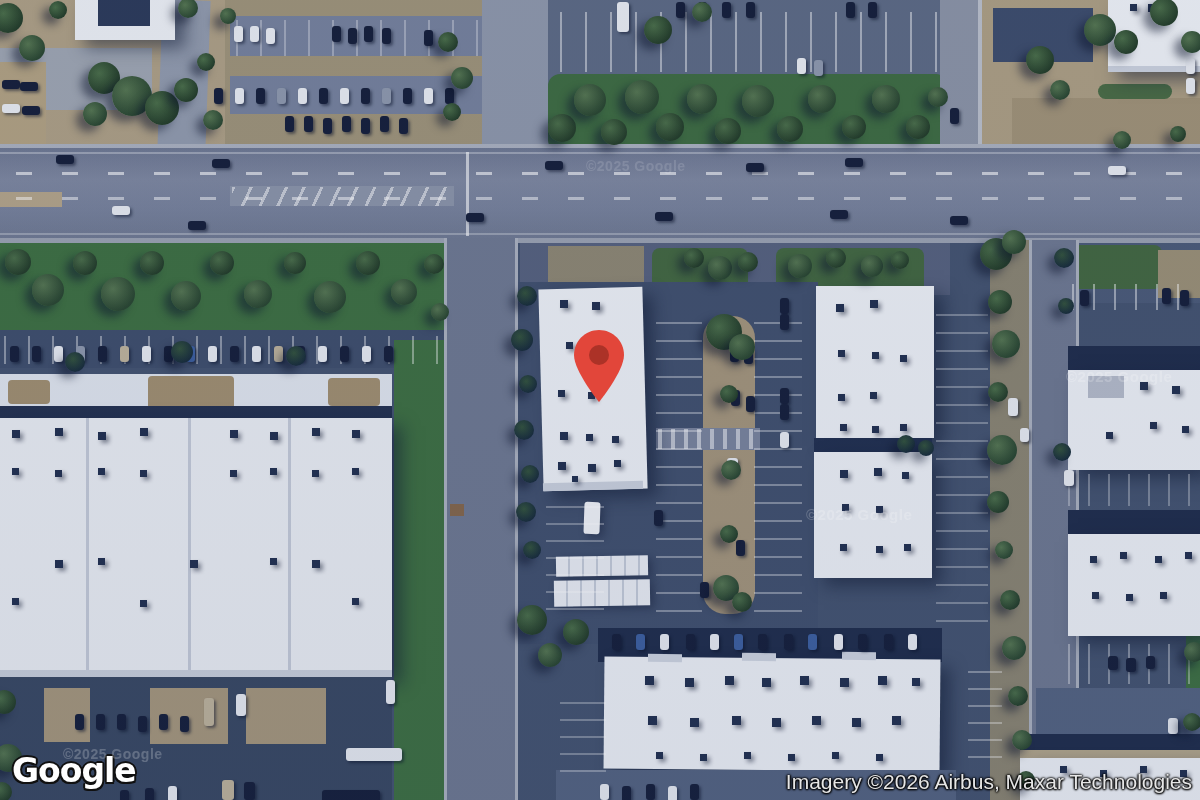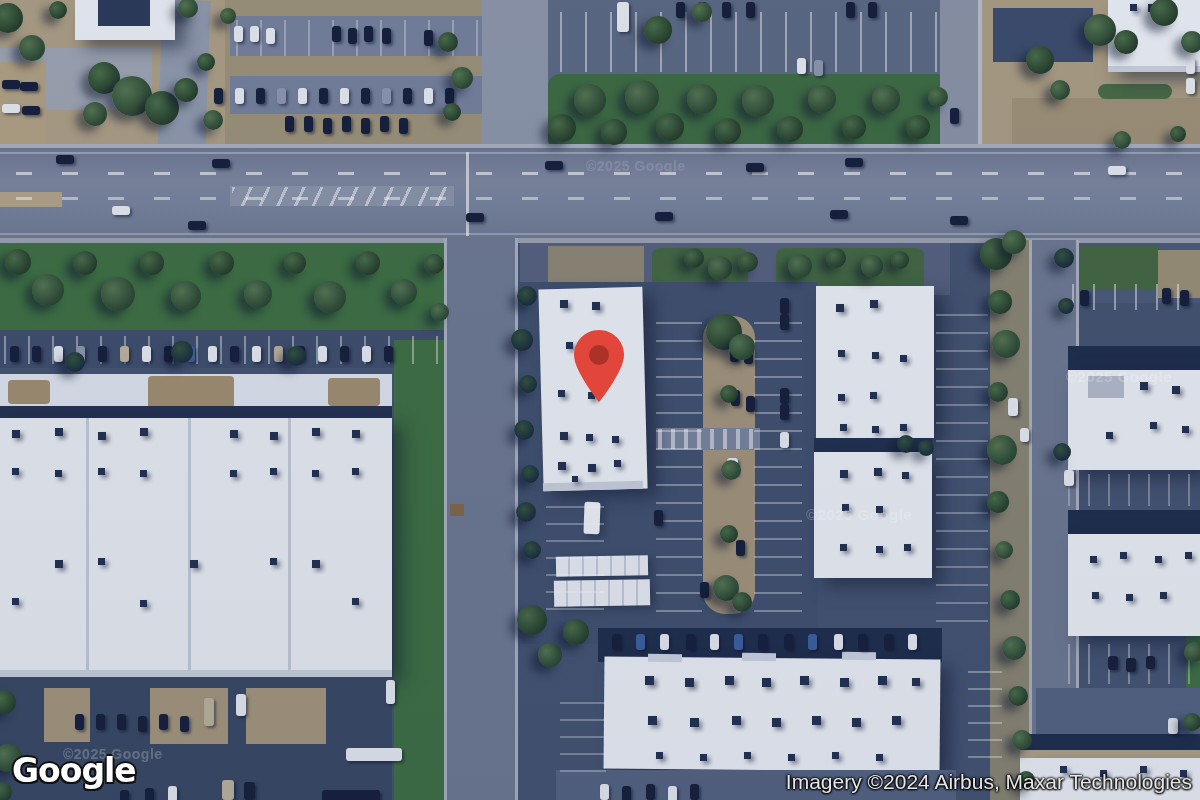--- a/index.html
+++ b/index.html
@@ -466,18 +466,18 @@
       <div class="tree t0" style="left: 1183px; top: 713px; width: 18px; height: 18px;"></div>
     </div>
   <div class="tint"></div>
 
   <svg class="pin" id="pin" viewBox="0 0 52 74" style="left: 573px; top: 329px;">
     <path id="pin-body" d="M26 1 C12.2 1 1 12.2 1 26 C1 42.5 26 73 26 73 C26 73 51 42.5 51 26 C51 12.2 39.8 1 26 1 Z" fill="#E2463A"></path>
     <circle id="pin-dot" cx="26" cy="26" r="10" fill="#AC3227"></circle>
   </svg>
 
   <div class="logo">Google</div>
-  <div class="attr">Imagery ©2024 Airbus, Maxar Technologies</div>
+  <div class="attr">Imagery ©2026 Airbus, Maxar Technologies</div>
 <div class="wm" style="left: 63px; top: 746px; font-size: 14px; opacity: 0.22;">©2025 Google</div>
     <div class="wm" style="left: 586px; top: 158px; font-size: 14px; opacity: 0.13;">©2025 Google</div>
     <div class="wm" style="left: 806px; top: 506px; font-size: 15px; opacity: 0.2;">©2025 Google</div>
     <div class="wm" style="left: 1066px; top: 368px; font-size: 15px; opacity: 0.2;">©2025 Google</div>
   </div>
 
 </body></html>

